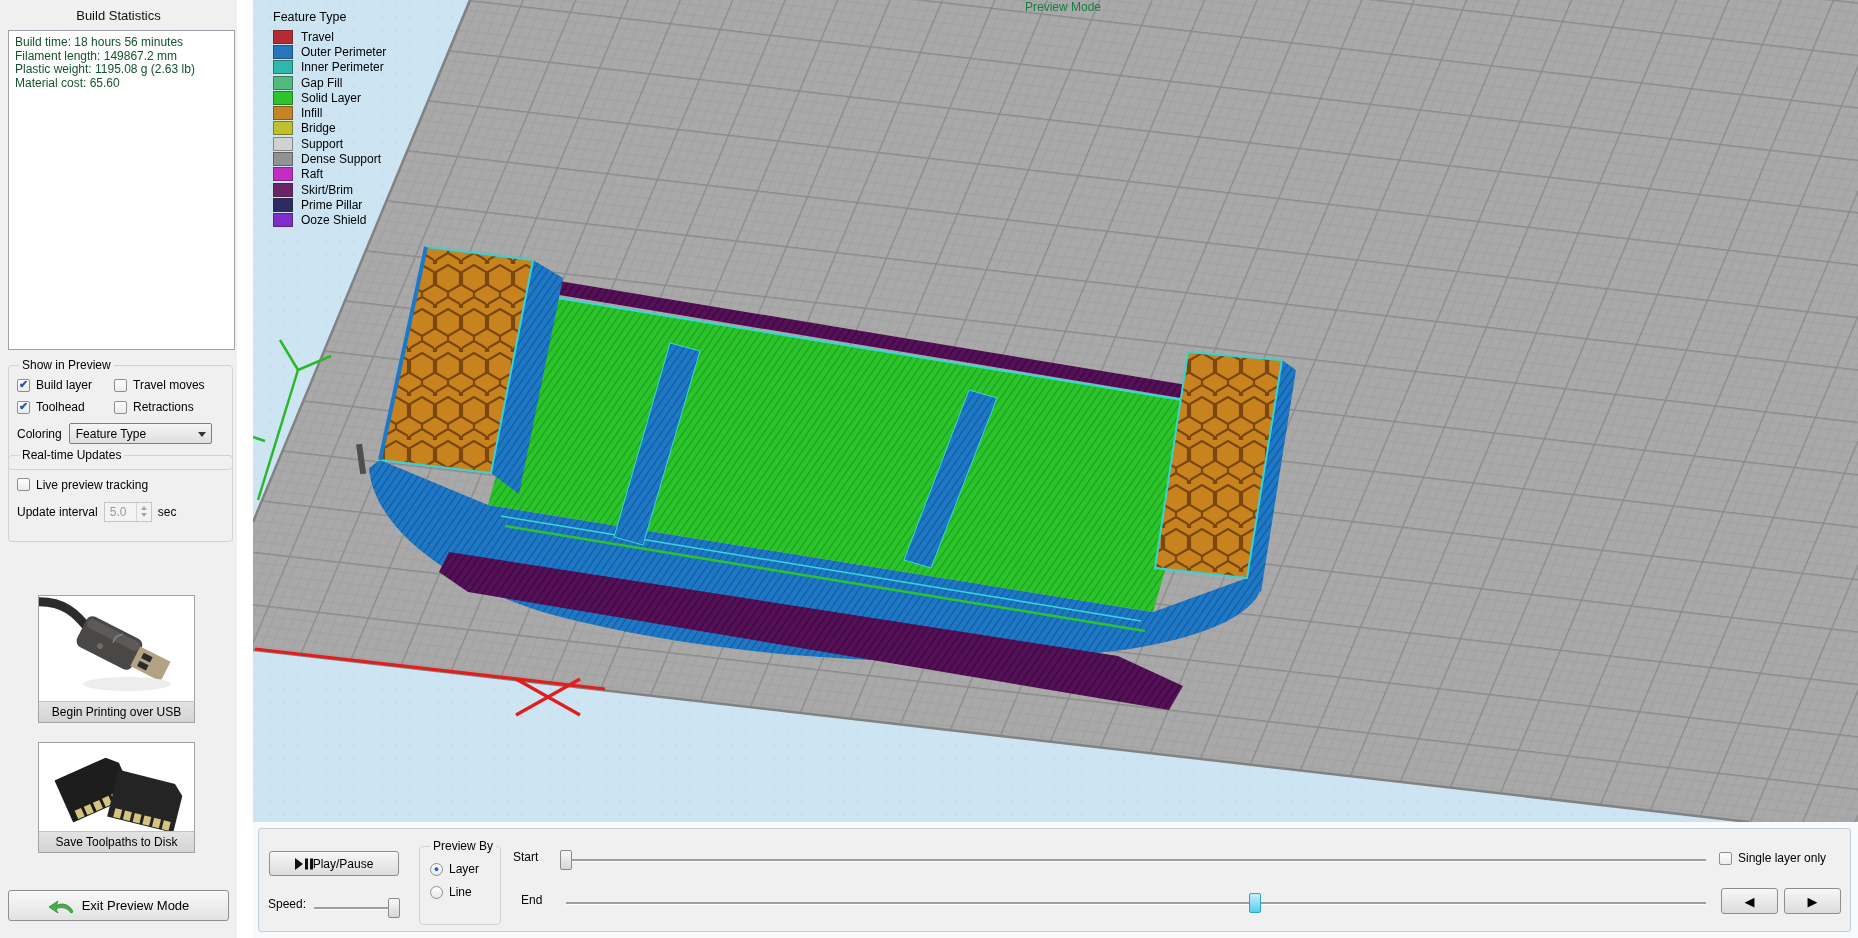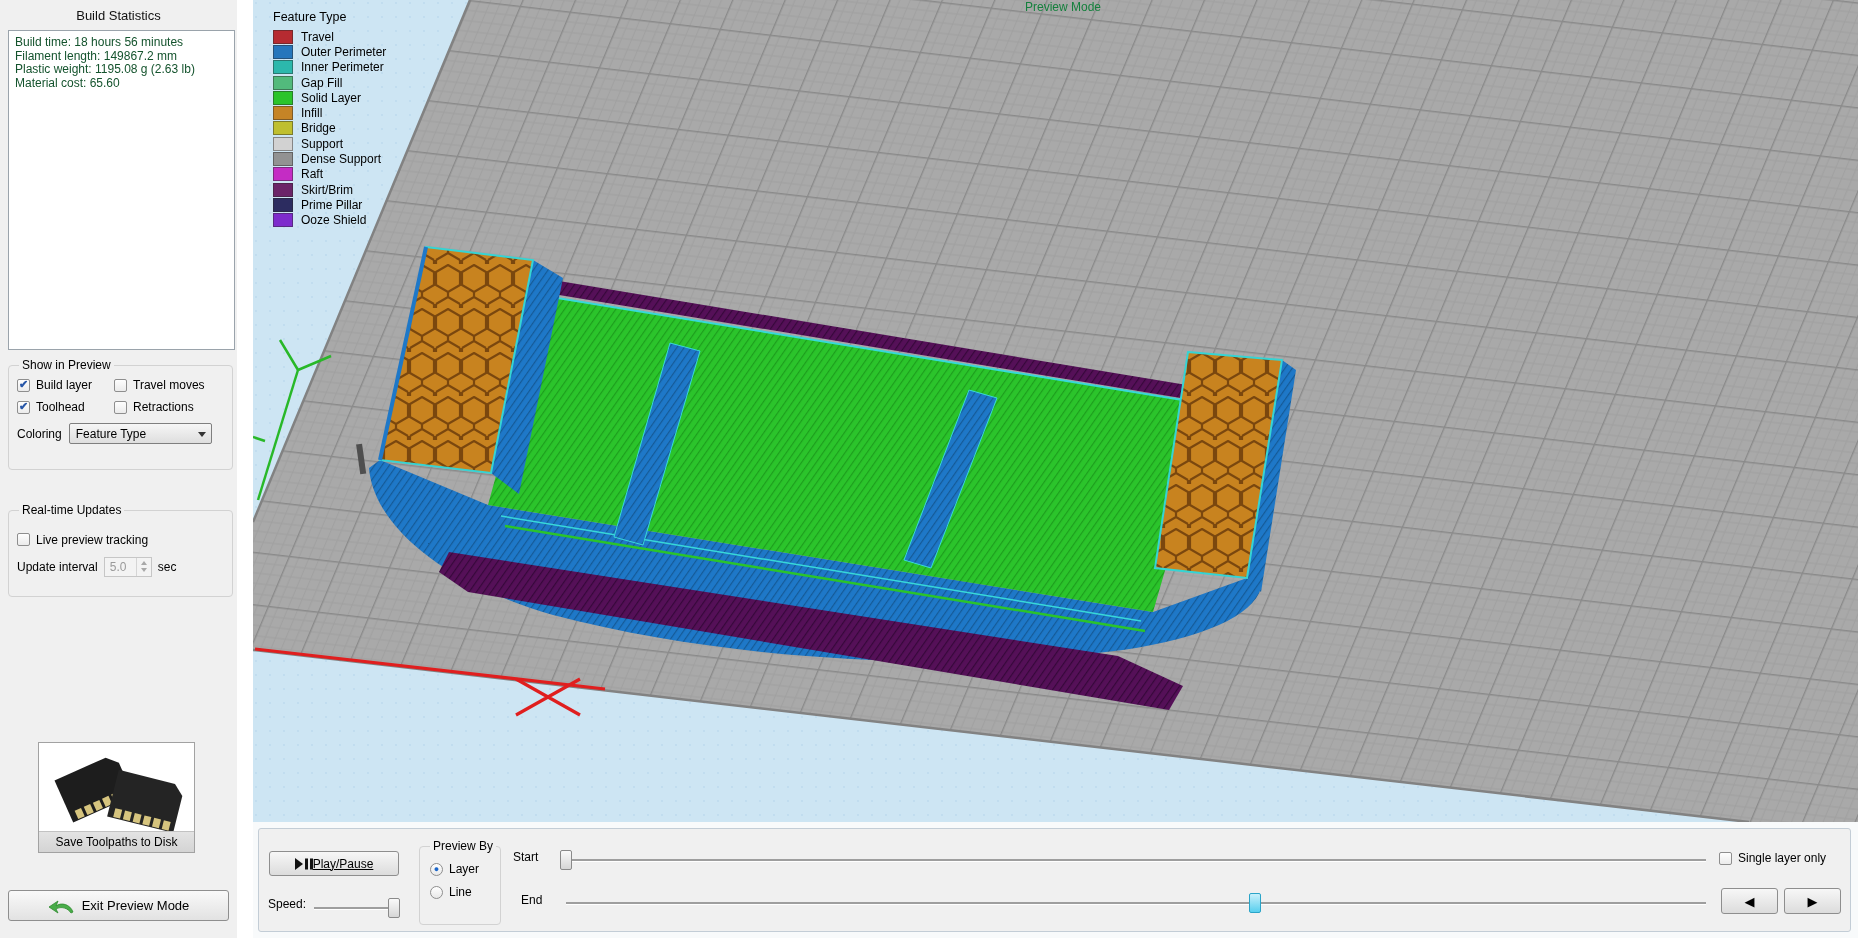--- a/index.html
+++ b/index.html
@@ -8,21 +8,21 @@
 
   
   .sidebar { position:absolute; left:0; top:0; width:237px; height:938px; background:#f0f0f0; }
   .panel-title { position:absolute; top:8px; left:0; width:100%; text-align:center; font-size:13px; color:#111; }
   .stats-box { position:absolute; left:8px; top:30px; width:227px; height:320px; background:#fff;
                border:1px solid #9aa3ab; padding:5px 6px; font-size:12px; line-height:13.5px; color:#14532d; }
   fieldset.group { position:absolute; left:8px; width:225px; border:1px solid #d2d2d2; border-radius:4px;
                    margin:0; padding:1px 8px 6px 8px; background:transparent; }
   fieldset.group legend { font-size:12px; color:#000; padding:0 3px; margin-left:2px; }
   .show-group { top:358px; height:112px; }
-  .rt-group { top:503px; height:94px; }
+  .rt-group { top:448px; height:94px; }
   .cb-grid { display:grid; grid-template-columns:97px auto; row-gap:8px; margin-top:5px; }
   .cb { display:inline-flex; align-items:center; gap:6px; font-size:12px; color:#000; cursor:default; }
   .cbbox { width:13px; height:13px; min-width:13px; border:1px solid #8e8e8e; border-radius:2px;
            background:linear-gradient(#fefefe,#ebebeb); display:flex; align-items:center; justify-content:center; }
   .cbbox .mark { color:#2857a8; font-size:11px; font-weight:bold; line-height:1; margin-top:-1px; }
   .coloring-row { display:flex; align-items:center; gap:7px; margin-top:9px; font-size:12px; }
   .combo { display:inline-flex; align-items:center; width:143px; height:21px; border:1px solid #7f7f7f;
            border-radius:2px; background:linear-gradient(#f6f6f6,#dedede); font-size:12px; padding-left:6px;
            position:relative; }
   .combo-arrow { position:absolute; right:5px; top:8px; width:0; height:0; border-left:4px solid transparent;
@@ -54,21 +54,21 @@
   .swatch { width:20px; height:14px; border:1px solid rgba(40,40,40,.45); margin-right:8px; }
   .legend-label { font-size:12px; white-space:nowrap; }
   .mode-label { position:absolute; left:745px; top:0; width:130px; text-align:center; font-size:12px; color:#15803d; }
 
   
   .toolbar-region { position:absolute; left:253px; top:822px; width:1605px; height:116px; background:#f8fafb; }
   .toolbar { position:absolute; left:5px; top:6px; width:1593px; height:104px; background:#f0f0f0;
              border:1px solid #c3cdd6; border-radius:3px; }
   .btn { border:1px solid #8e8e8e; border-radius:3px; background:linear-gradient(#f7f7f7,#dcdcdc);
          display:flex; align-items:center; justify-content:center; cursor:pointer; color:#000; }
-  .play-btn { position:absolute; left:10px; top:22px; width:130px; height:25px; gap:0; font-size:12px;text-decoration:underline; }
+  .play-btn { position:absolute; left:10px; top:22px; width:130px; height:25px; gap:0; font-size:12px; }
   .speed-label { position:absolute; left:9px; top:68px; font-size:12px; }
   .slider { position:absolute; height:3px; background:#9e9e9e; border-bottom:1px solid #fff; }
   .speed-slider { left:55px; top:78px; width:80px; }
   .handle { position:absolute; top:-9px; width:12px; height:20px; margin-left:-6px; border:1px solid #8a8a8a;
             border-radius:2px; background:linear-gradient(#fafafa,#d6d6d6); cursor:pointer; }
   .handle.cyan { background:linear-gradient(#c8f0fb,#58cfee); border-color:#2aa4c8; }
   .previewby { position:absolute; left:160px; top:10px; width:82px; height:86px; border:1px solid #d2d2d2;
                border-radius:4px; margin:0; padding:0 0 0 10px; }
   .previewby legend { font-size:12px; padding:0 3px; }
   .radio-row { display:flex; align-items:center; gap:6px; font-size:12px; margin-top:9px; }
@@ -152,20 +152,37 @@
           <span>5.0</span>
           <span class="spin-btns">
               <span class="spin-up"></span>
               <span class="spin-dn"></span>
             </span>
         </span>
         <span>sec</span>
       </div>
     </fieldset>
 
+    <div class="img-button usb-btn">
+      <svg class="pic" width="155" height="105" viewBox="0 0 155 105">
+        <rect width="155" height="105" fill="#ffffff"></rect>
+        <path d="M-5,6 C25,4 38,18 52,36" stroke="#2c2c2c" stroke-width="9" fill="none"></path>
+        <g transform="rotate(27 78 52)">
+          <rect x="38" y="34" width="62" height="34" rx="7" fill="#4a4846"></rect>
+          <rect x="40" y="37" width="58" height="10" rx="5" fill="#5c5a58"></rect>
+          <rect x="98" y="40" width="34" height="22" fill="#b3a384"></rect>
+          <rect x="104" y="44" width="10" height="6" fill="#2a2a2a"></rect>
+          <rect x="104" y="53" width="10" height="6" fill="#2a2a2a"></rect>
+          <circle cx="62" cy="58" r="3" fill="#6e6c6a"></circle>
+          <path d="M72,42 l5,-5 m-5,5 l0,7" stroke="#8a8886" stroke-width="1.5" fill="none"></path>
+        </g>
+        <ellipse cx="88" cy="88" rx="44" ry="7" fill="#ededed"></ellipse>
+      </svg>
+      <div class="caption">Begin Printing over USB</div>
+    </div>
 
     <div class="img-button sd-btn">
       <svg class="pic" width="155" height="106" viewBox="0 0 155 106">
         <rect width="155" height="106" fill="#ffffff"></rect>
         <g transform="rotate(-24 55 45)">
           <path d="M22,22 h56 l10,10 v36 h-66 z" fill="#1d1d1d"></path>
           <g fill="#d6c47e">
             <rect x="28" y="58" width="7" height="9"></rect>
               <rect x="38" y="58" width="7" height="9"></rect>
             <rect x="48" y="58" width="7" height="9"></rect>

